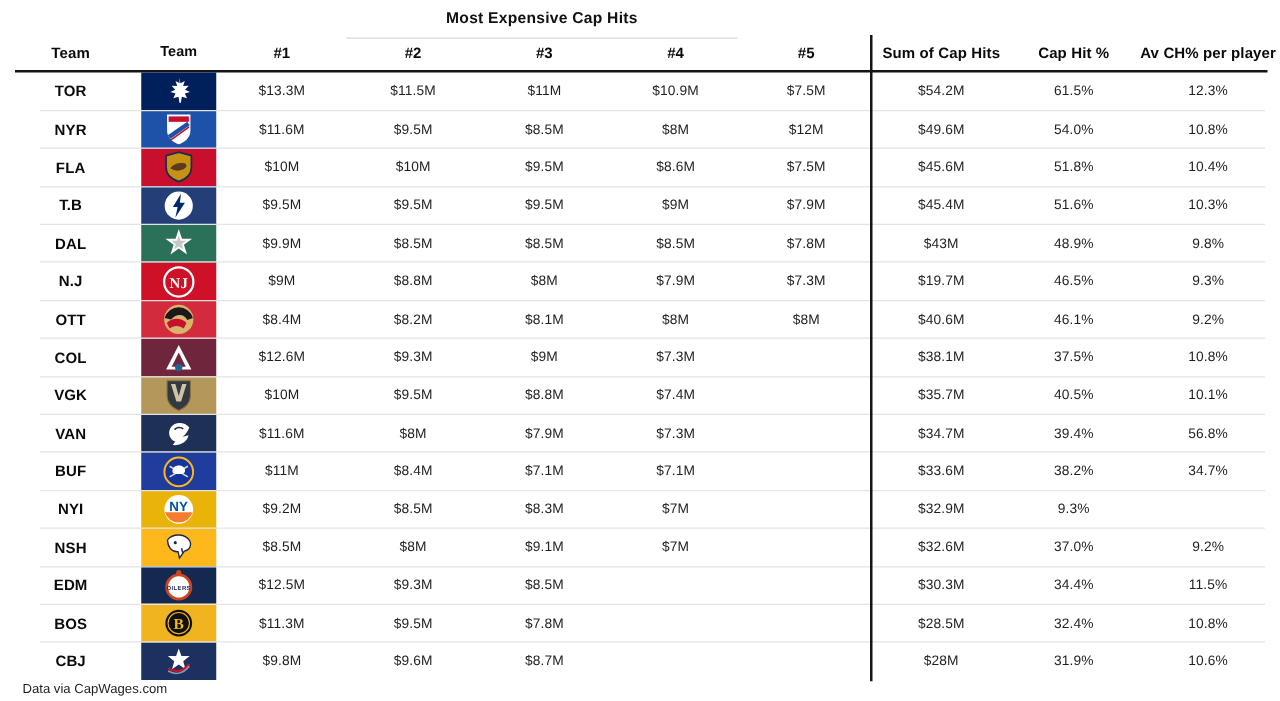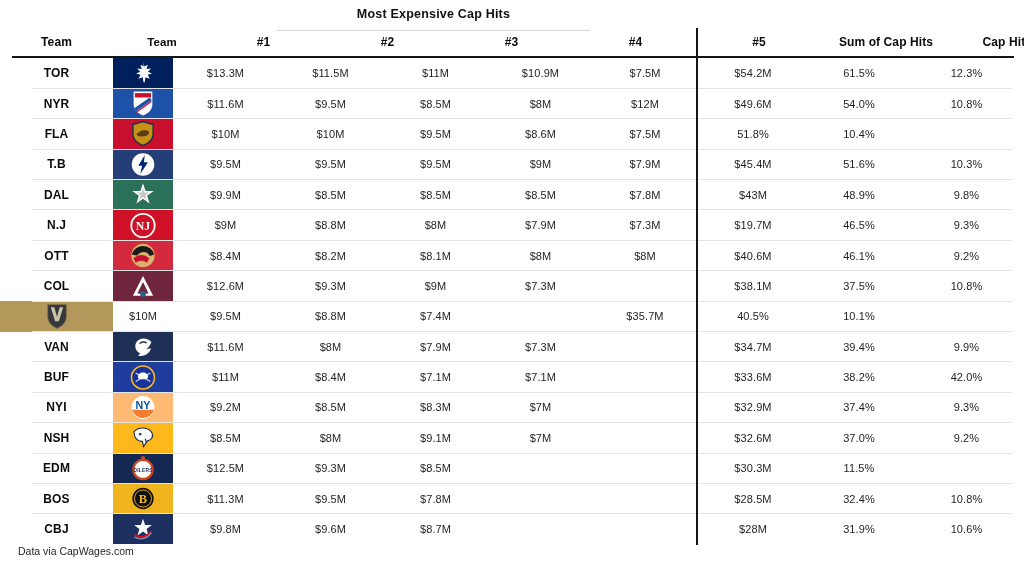--- a/index.html
+++ b/index.html
@@ -9,21 +9,21 @@
 
   .title { position:absolute; top:7px; left:277px; width:313px; text-align:center;
     font-size:12.5px; font-weight:700; color:#111; letter-spacing:.2px; }
   .title-underline { position:absolute; top:30px; left:277px; width:313px; height:1px; background:#d9d9d9; }
 
   .grid { display:grid; width:1024px;
     grid-template-columns:113px 60px 105px 105px 105px 105px 104px 112px 100px 115px; }
   .cell { display:flex; align-items:center; justify-content:center;
     font-size:11px; color:#1f1f1f; letter-spacing:.1px; }
 
-  .header { position:absolute; top:28px; left:0; height:28px;gap:19px; }
+  .header { position:absolute; top:28px; left:0; height:28px; }
   .th { font-weight:700; font-size:12px; color:#0b0b0b; }
   .th-logo { font-size:11.5px; }
   .header-border { position:absolute; top:56px; left:12px; width:1002px; height:2px; background:#151515; }
 
   .tbody { position:absolute; top:58px; left:0; }
   .row { height:30.4px; position:relative; }
   .row:not(:first-child)::before { content:""; position:absolute; top:-0.5px; left:32px; right:12px;
     height:1px; background:#e4e4e4; }
   .cell.team { font-weight:700; font-size:12px; color:#0b0b0b; }
   .cell.logo { height:100%; overflow:hidden; }
@@ -98,20 +98,21 @@
           <svg width="34" height="27" viewBox="0 0 24 24">
             <path d="M12 1.5L21 4v8.5c0 5.5-4.5 8.5-9 10-4.5-1.5-9-4.5-9-10V4z" fill="#c69214" stroke="#1a2b4a" stroke-width="1.2"></path>
             <path d="M6 13c2-3 6-4.5 10-3.5 1.5.5 2 2 .8 3.2-2.5 2.4-7.3 2.8-10.8.3z" fill="#5c3a1e"></path>
           </svg>
         </div>
     <div class="cell val">$10M</div>
     <div class="cell val">$10M</div>
     <div class="cell val">$9.5M</div>
     <div class="cell val">$8.6M</div>
     <div class="cell val">$7.5M</div>
+    <div class="cell val">$45.6M</div>
     <div class="cell val">51.8%</div>
     <div class="cell val">10.4%</div>
   </div>
 
   <div class="grid row">
     <div class="cell team">T.B</div>
     <div class="cell logo" style="background: rgb(36, 63, 120);">
           <svg width="34" height="27" viewBox="0 0 24 24">
             <circle cx="12" cy="12" r="10" fill="#fff"></circle>
             <path d="M13.6 3.5L7.8 13h3.4L9.6 20.5 16.4 10h-3.6z" fill="#00286e"></path>
@@ -195,20 +196,21 @@
     <div class="cell val">$9.3M</div>
     <div class="cell val">$9M</div>
     <div class="cell val">$7.3M</div>
     <div class="cell val"></div>
     <div class="cell val">$38.1M</div>
     <div class="cell val">37.5%</div>
     <div class="cell val">10.8%</div>
   </div>
 
   <div class="grid row">
+    <div class="cell team">VGK</div>
     <div class="cell logo" style="background: rgb(180, 151, 90);">
           <svg width="34" height="27" viewBox="0 0 24 26">
             <path d="M3 1.5h18V13c0 6-4.5 9.5-9 11.5C7.5 22.5 3 19 3 13z" fill="#33393f" stroke="#8a7342" stroke-width="0.8"></path>
             <path d="M6 4l4.2 13.5h3.6L18 4h-3.4l-2.6 9.2L9.4 4z" fill="#cfc3a5"></path>
           </svg>
         </div>
     <div class="cell val">$10M</div>
     <div class="cell val">$9.5M</div>
     <div class="cell val">$8.8M</div>
     <div class="cell val">$7.4M</div>
@@ -226,58 +228,57 @@
             <path d="M9 9.5c1.5-1.8 4.5-2 6.2-.5" stroke="#1f3057" stroke-width="1.2" fill="none"></path>
           </svg>
         </div>
     <div class="cell val">$11.6M</div>
     <div class="cell val">$8M</div>
     <div class="cell val">$7.9M</div>
     <div class="cell val">$7.3M</div>
     <div class="cell val"></div>
     <div class="cell val">$34.7M</div>
     <div class="cell val">39.4%</div>
-    <div class="cell val">9.9%</div>
+    <div class="cell val">56.8%</div>
   </div>
 
   <div class="grid row">
     <div class="cell team">BUF</div>
     <div class="cell logo" style="background: rgb(31, 61, 156);">
           <svg width="34" height="27" viewBox="0 0 24 24">
             <circle cx="12" cy="12" r="10.2" fill="#16349c" stroke="#ffb81c" stroke-width="1.4"></circle>
             <path d="M5.5 15.5L18.5 8M5.5 8l13 7.5" stroke="#d9d9d9" stroke-width="1.1"></path>
             <path d="M7.5 11.5c0-2.5 2-4 4.5-4s4.5 1.5 4.5 3.5c0 1.5-1.2 2.5-2.7 2.5H10c-1.4 0-2.5-.8-2.5-2z" fill="#fff"></path>
           </svg>
         </div>
     <div class="cell val">$11M</div>
     <div class="cell val">$8.4M</div>
     <div class="cell val">$7.1M</div>
     <div class="cell val">$7.1M</div>
     <div class="cell val"></div>
     <div class="cell val">$33.6M</div>
     <div class="cell val">38.2%</div>
-    <div class="cell val">42.0%</div>
+    <div class="cell val">34.7%</div>
   </div>
 
   <div class="grid row">
     <div class="cell team">NYI</div>
-    <div class="cell logo" style="background: #fdba74;">
+    <div class="cell logo" style="background: #eab308;">
           <svg width="34" height="27" viewBox="0 0 24 24">
             <circle cx="12" cy="12" r="10.2" fill="#fff"></circle>
             <path d="M2.2 14a10.2 10.2 0 0019.6 0z" fill="#f47d30"></path>
             <text x="12" y="13.2" font-size="9.5" font-weight="bold" fill="#00539b" text-anchor="middle">NY</text>
           </svg>
         </div>
     <div class="cell val">$9.2M</div>
     <div class="cell val">$8.5M</div>
     <div class="cell val">$8.3M</div>
     <div class="cell val">$7M</div>
     <div class="cell val"></div>
     <div class="cell val">$32.9M</div>
-    <div class="cell val">37.4%</div>
     <div class="cell val">9.3%</div>
   </div>
 
   <div class="grid row">
     <div class="cell team">NSH</div>
     <div class="cell logo" style="background: rgb(255, 184, 28);">
           <svg width="34" height="27" viewBox="0 0 24 24">
             <path d="M4 7c4-5 13-4.5 16 1 1.5 3-.5 6.5-4 7l-3.5 5-1-4.6C7 15.8 4 12 4 7z" fill="#fff" stroke="#1a2b4a" stroke-width="1"></path>
             <circle cx="9.5" cy="9" r="1.1" fill="#1a2b4a"></circle>
             <path d="M14 13l.8 3.2" stroke="#1a2b4a" stroke-width="1"></path>
@@ -301,20 +302,21 @@
             <circle cx="12" cy="3" r="2" fill="#cf4520"></circle>
             <text x="12" y="16.5" font-size="4.6" font-weight="bold" fill="#1a2b5c" text-anchor="middle" letter-spacing="0.3">OILERS</text>
           </svg>
         </div>
     <div class="cell val">$12.5M</div>
     <div class="cell val">$9.3M</div>
     <div class="cell val">$8.5M</div>
     <div class="cell val"></div>
     <div class="cell val"></div>
     <div class="cell val">$30.3M</div>
+    <div class="cell val">34.4%</div>
     <div class="cell val">11.5%</div>
   </div>
 
   <div class="grid row">
     <div class="cell team">BOS</div>
     <div class="cell logo" style="background: rgb(240, 180, 31);">
           <svg width="34" height="27" viewBox="0 0 24 24">
             <circle cx="12" cy="12" r="10.3" fill="#101010" stroke="#f0b41f" stroke-width="1.6"></circle>
             <circle cx="12" cy="12" r="7.6" fill="none" stroke="#f0b41f" stroke-width="0.8"></circle>
             <text x="12" y="16.3" font-size="11" font-weight="bold" fill="#f0b41f" text-anchor="middle" font-family="serif">B</text>

